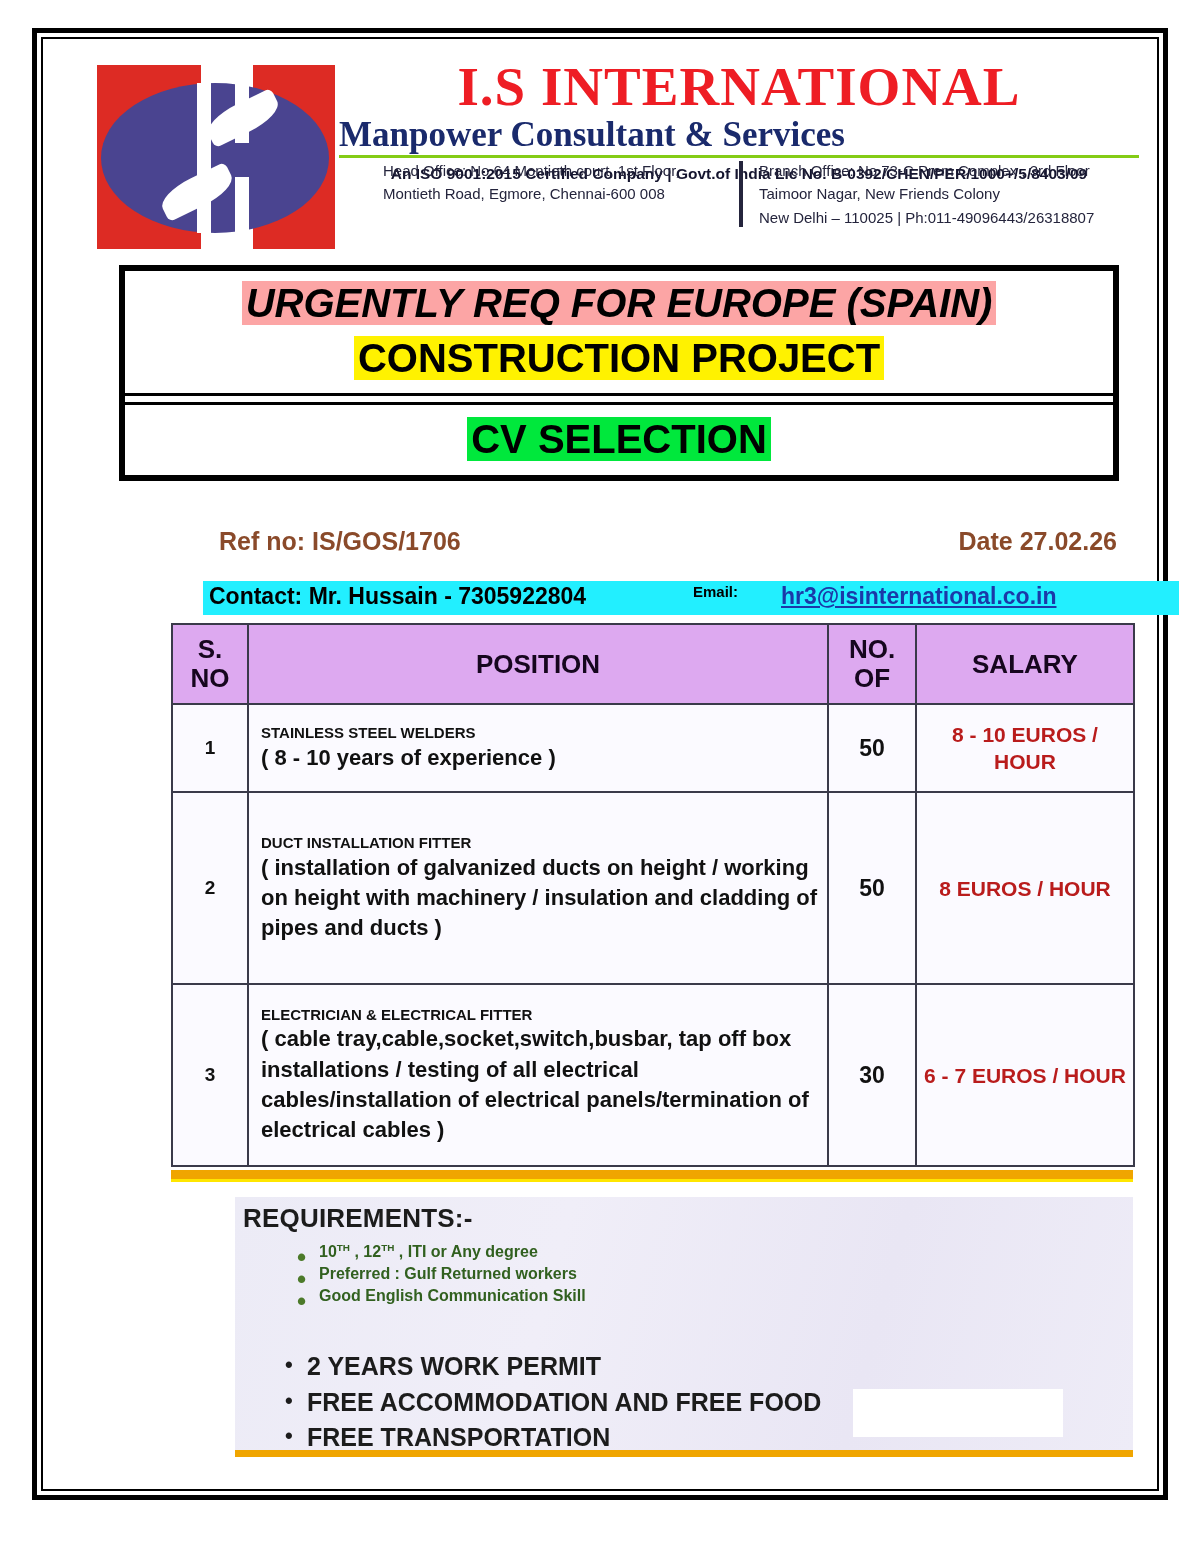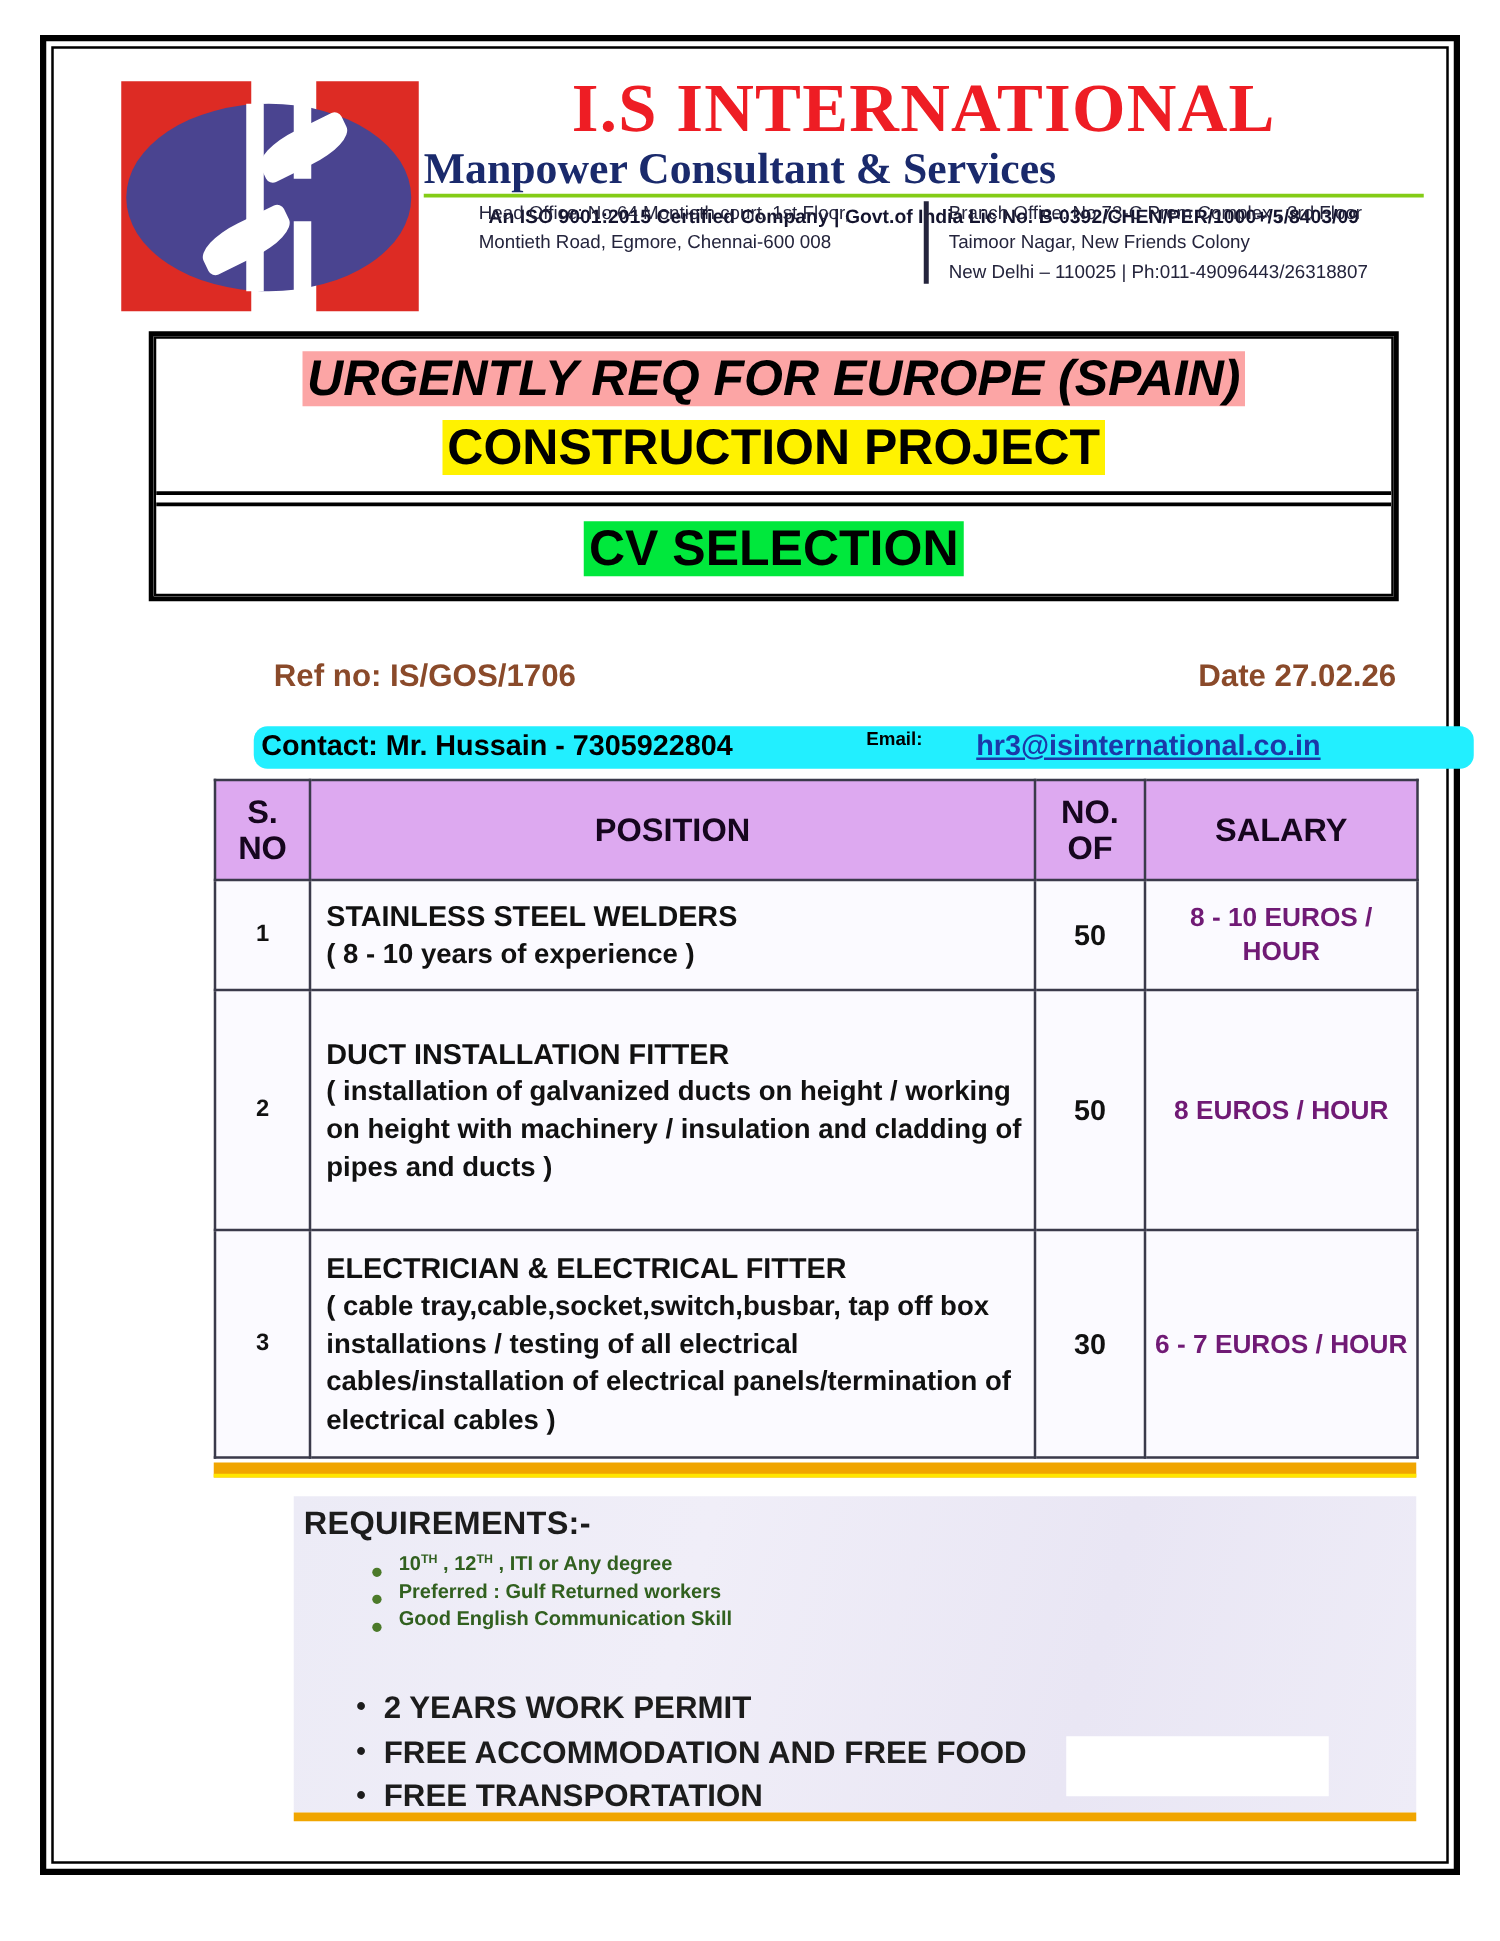--- a/index.html
+++ b/index.html
@@ -285,21 +285,20 @@
 
   
   .contact-strip {
     position: absolute;
     left: 160px;
     top: 542px;
     width: 976px;
     height: 34px;
     background: #22efff;
     white-space: nowrap;
-    border-radius: 11px;
   }
   .contact-strip .cs-name {
     position: absolute;
     left: 6px;
     top: 2px;
     font-size: 23px;
     font-weight: bold;
     color: #000000;
   }
   .contact-strip .cs-email-label {
@@ -367,26 +366,26 @@
     vertical-align: middle;
     font-size: 23px;
     font-weight: bold;
     color: #111111;
   }
   td.c-salary {
     text-align: center;
     vertical-align: middle;
     font-size: 21px;
     font-weight: bold;
-    color: #701a75;
+    color: #b91c1c;
     line-height: 1.3;
     padding: 4px 6px;
   }
   .pos-title {
-    font-size: 23px;
+    font-size: 15px;
     font-weight: bold;
     color: #111111;
     line-height: 1.32;
   }
   .pos-desc {
     font-size: 22px;
     font-weight: bold;
     color: #111111;
     line-height: 1.38;
   }

